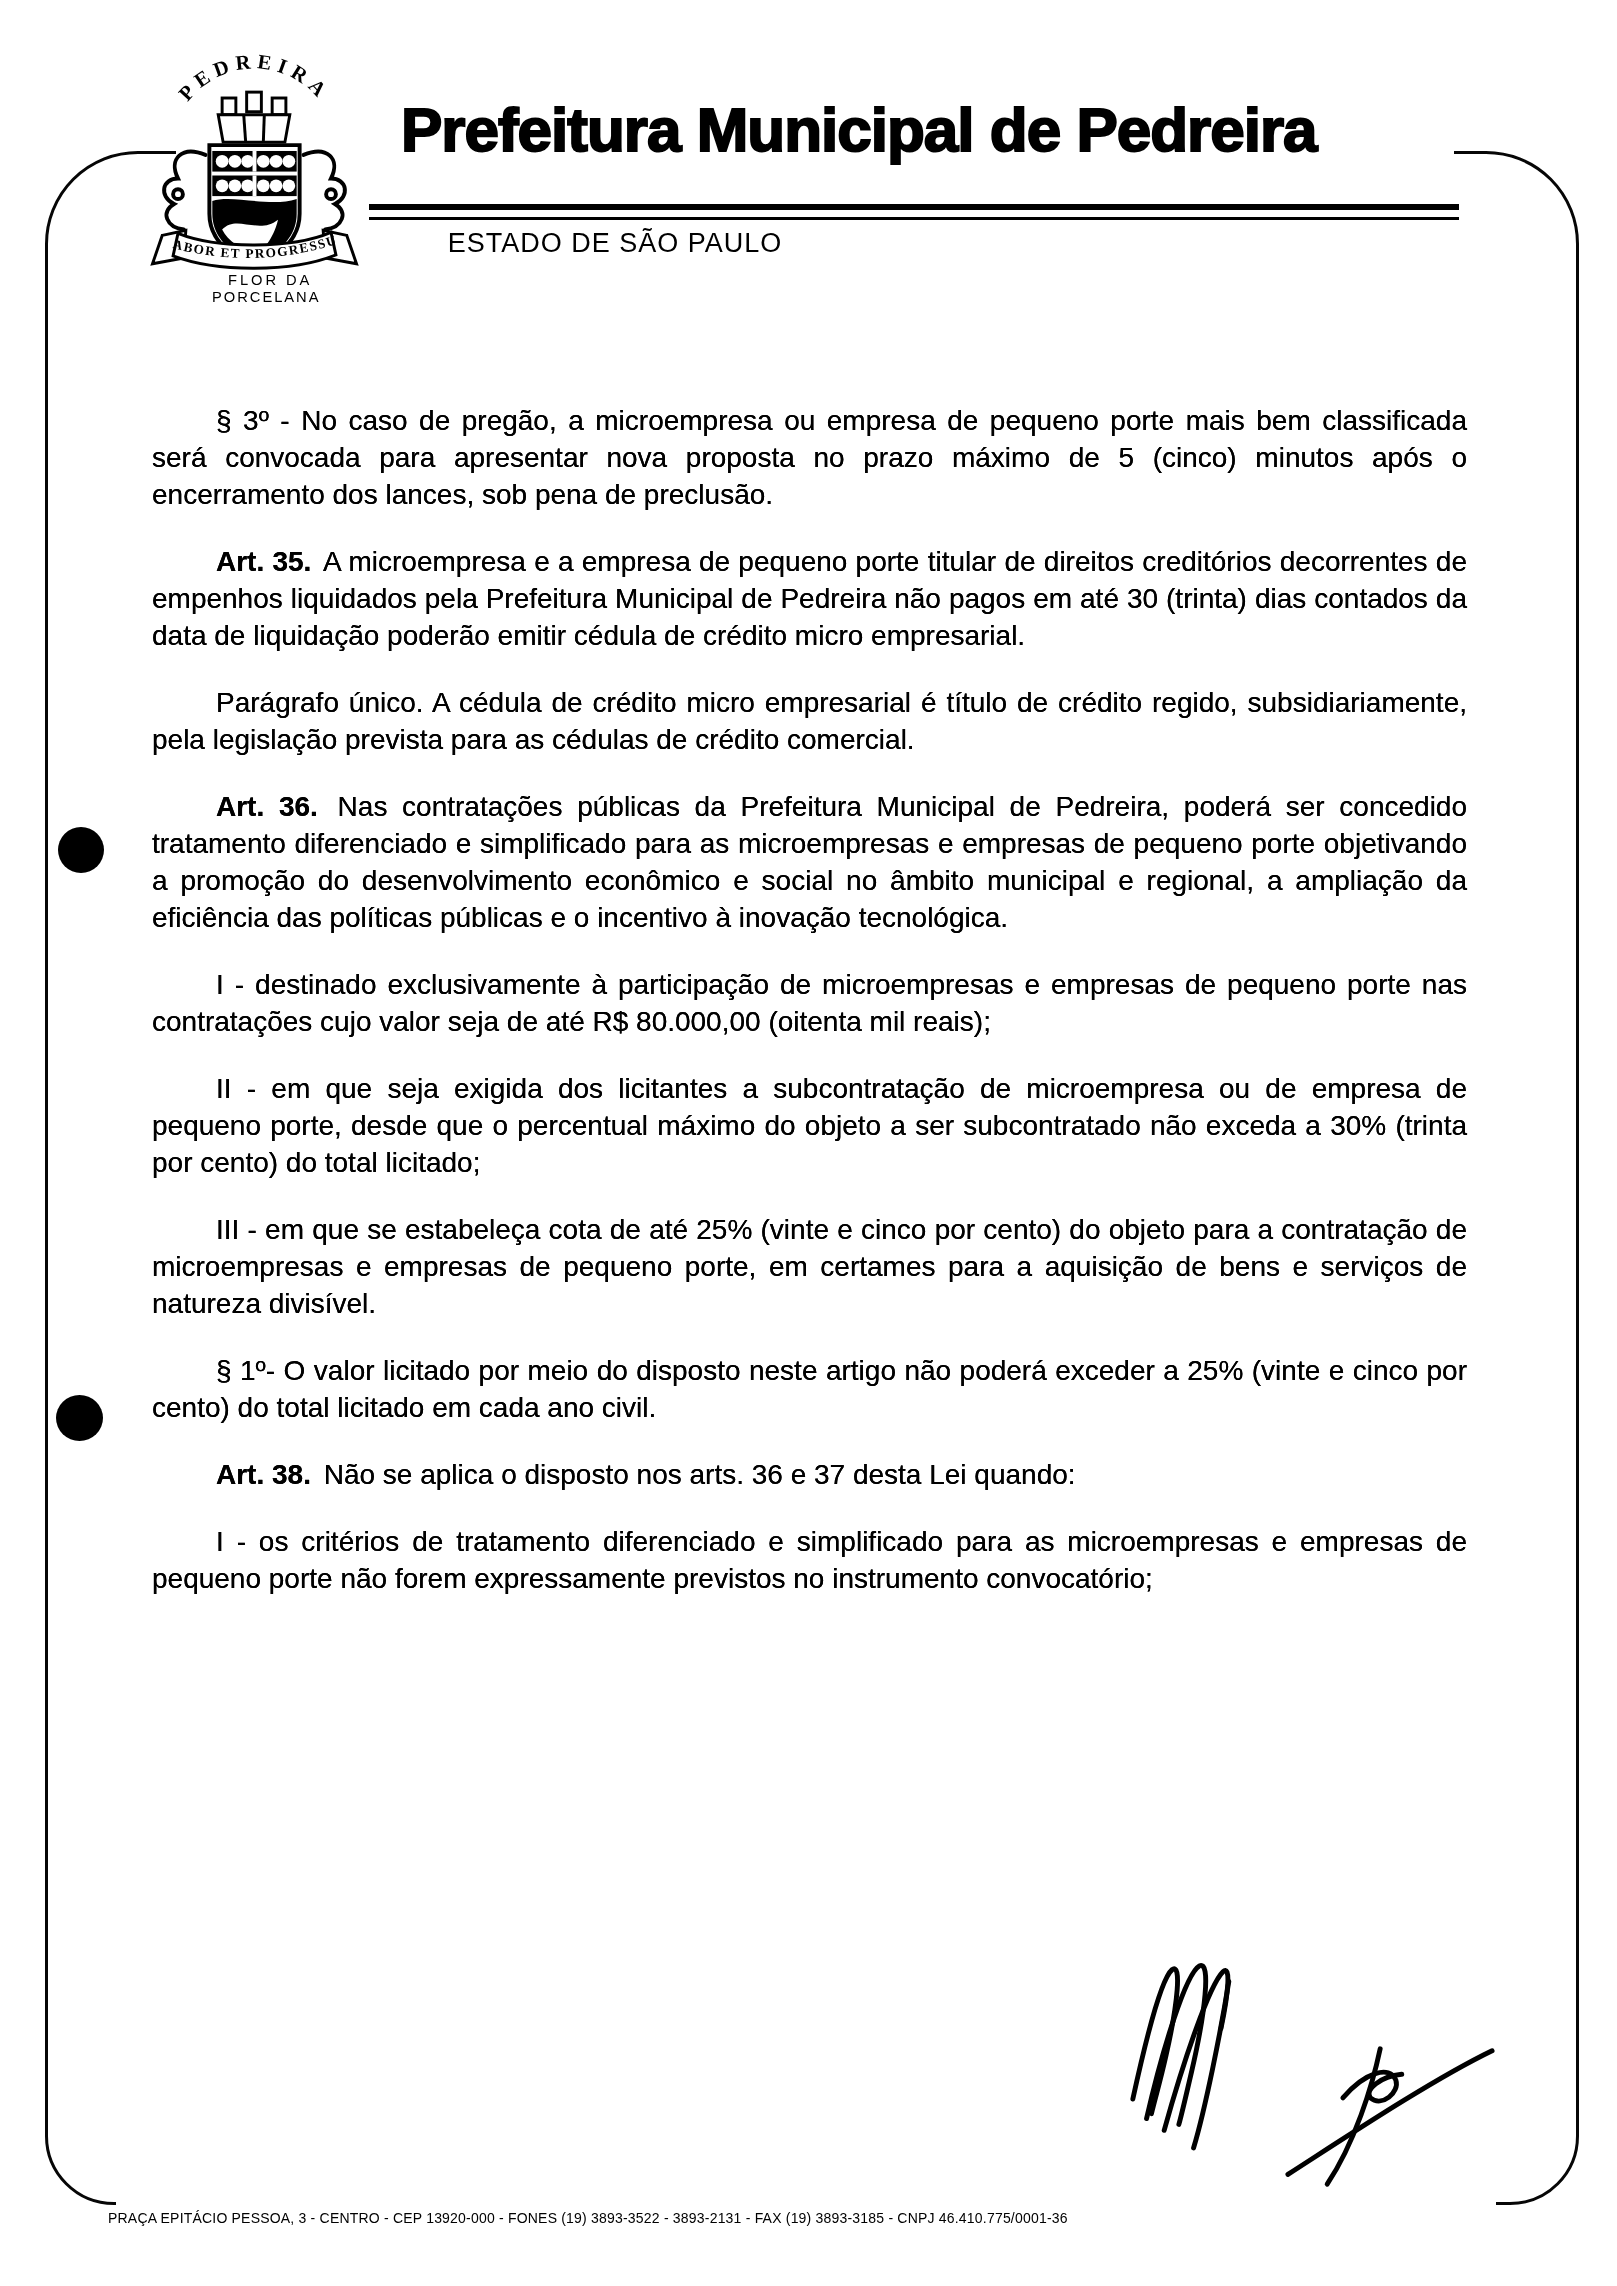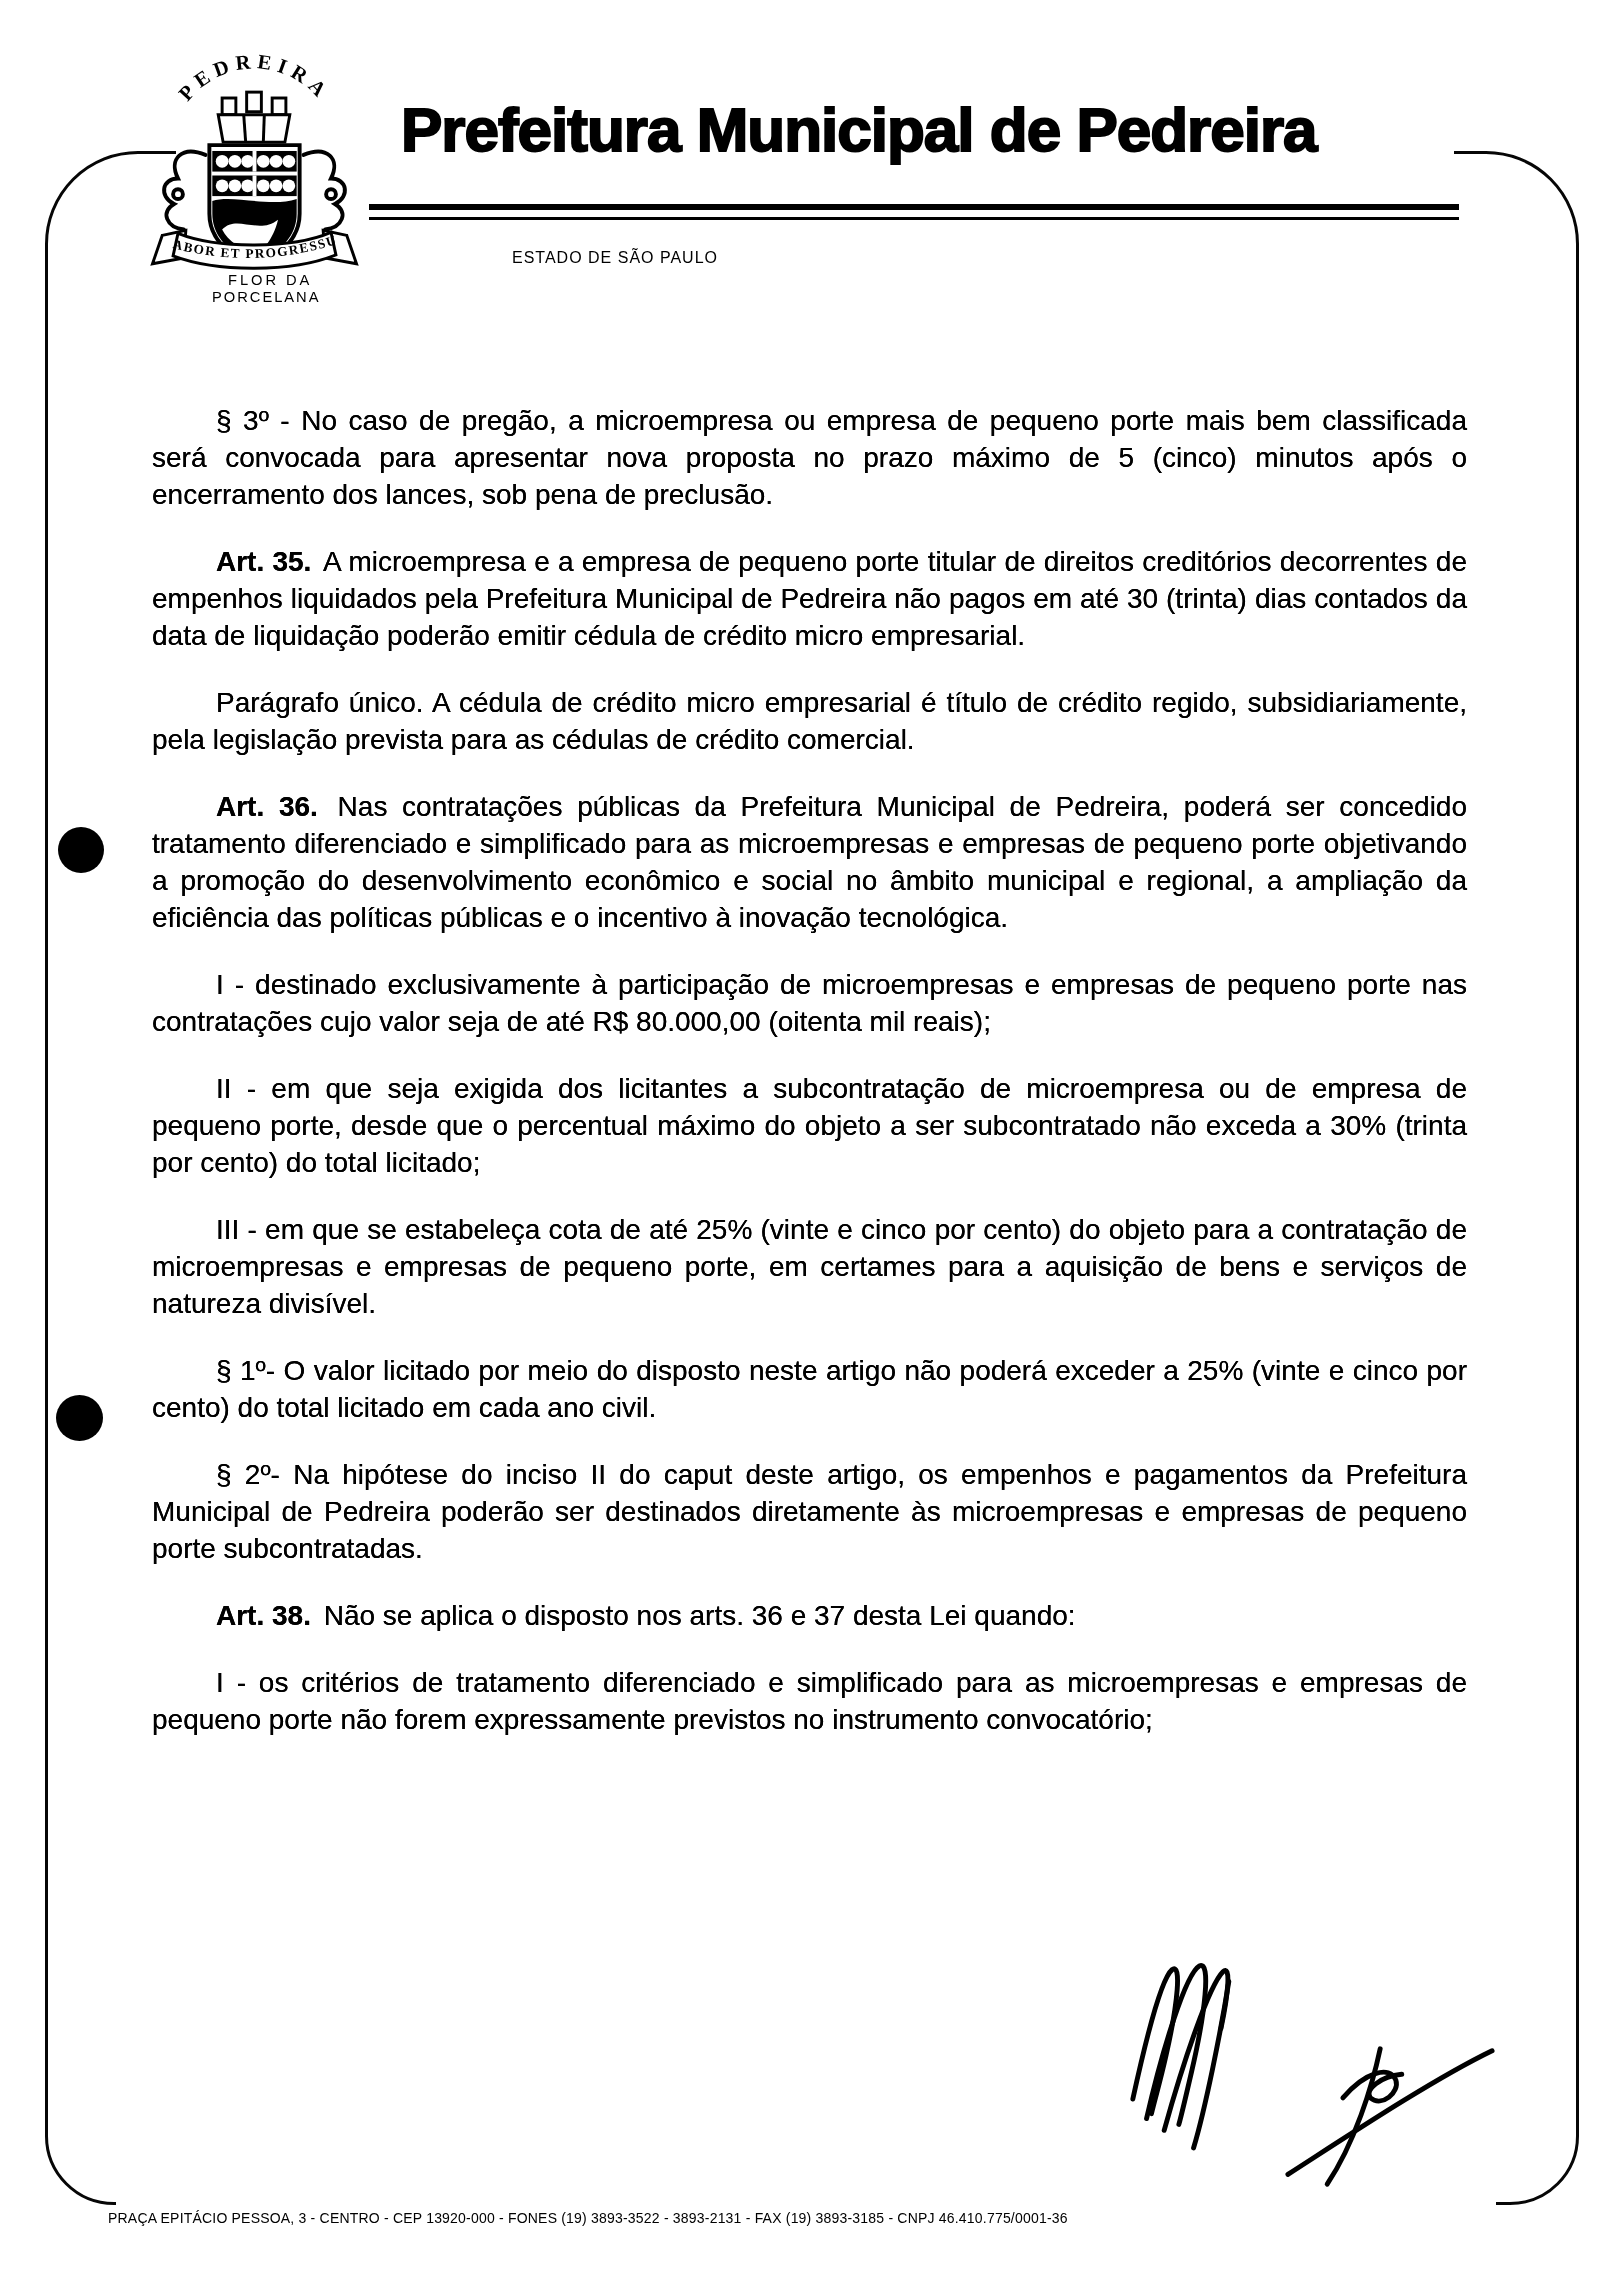--- a/index.html
+++ b/index.html
@@ -26,22 +26,22 @@
   .crest-box{position:absolute;left:123px;top:47px;width:263px;height:257px;}
   .title{
     position:absolute;left:401px;top:94px;width:1088px;
     font-size:62px;font-weight:bold;letter-spacing:-1px;
     -webkit-text-stroke:2px #000;
     white-space:nowrap;
   }
   .rule1{position:absolute;left:369px;top:204px;width:1090px;height:5.9px;background:#000;}
   .rule2{position:absolute;left:369px;top:217px;width:1090px;height:2.9px;background:#000;}
   .subtitle{
-    position:absolute;left:380px;top:249px;width:470px;
-    text-align:center;font-size:16px;letter-spacing:1px;
+    position:absolute;left:380px;top:228px;width:470px;
+    text-align:center;font-size:27px;letter-spacing:1px;
   }
 
   
   .doc-body{
     position:absolute;left:152px;top:402px;width:1315px;
   }
   .para{
     margin:0 0 30px 0;
     font-size:28px;line-height:37px;
     text-align:justify;text-indent:64px;
@@ -150,21 +150,20 @@
 
   <div class="doc-body">
       <p class="para"><span class="lead">§ 3º -</span> No caso de pregão, a microempresa ou empresa de pequeno porte mais bem classificada será convocada para apresentar nova proposta no prazo máximo de 5 (cinco) minutos após o encerramento dos lances, sob pena de preclusão.</p>
       <p class="para"><span class="lead bold">Art. 35.</span> A microempresa e a empresa de pequeno porte titular de direitos creditórios decorrentes de empenhos liquidados pela Prefeitura Municipal de Pedreira não pagos em até 30 (trinta) dias contados da data de liquidação poderão emitir cédula de crédito micro empresarial.</p>
       <p class="para"><span class="lead">Parágrafo único.</span> A cédula de crédito micro empresarial é título de crédito regido, subsidiariamente, pela legislação prevista para as cédulas de crédito comercial.</p>
       <p class="para"><span class="lead bold">Art. 36.</span> Nas contratações públicas da Prefeitura Municipal de Pedreira, poderá ser concedido tratamento diferenciado e simplificado para as microempresas e empresas de pequeno porte objetivando a promoção do desenvolvimento econômico e social no âmbito municipal e regional, a ampliação da eficiência das políticas públicas e o incentivo à inovação tecnológica.</p>
       <p class="para"><span class="lead">I -</span> destinado exclusivamente à participação de microempresas e empresas de pequeno porte nas contratações cujo valor seja de até R$ 80.000,00 (oitenta mil reais);</p>
       <p class="para"><span class="lead">II -</span> em que seja exigida dos licitantes a subcontratação de microempresa ou de empresa de pequeno porte, desde que o percentual máximo do objeto a ser subcontratado não exceda a 30% (trinta por cento) do total licitado;</p>
       <p class="para"><span class="lead">III -</span> em que se estabeleça cota de até 25% (vinte e cinco por cento) do objeto para a contratação de microempresas e empresas de pequeno porte, em certames para a aquisição de bens e serviços de natureza divisível.</p>
       <p class="para"><span class="lead">§ 1º-</span> O valor licitado por meio do disposto neste artigo não poderá exceder a 25% (vinte e cinco por cento) do total licitado em cada ano civil.</p>
-      <p class="para"><span class="lead">§ 2º-</span> Na hipótese do inciso II do caput deste artigo, os empenhos e pagamentos da Prefeitura Municipal de Pedreira poderão ser destinados diretamente às microempresas e empresas de pequeno porte subcontratadas.</p>
       <p class="para"><span class="lead bold">Art. 38.</span> Não se aplica o disposto nos arts. 36 e 37 desta Lei quando:</p>
       <p class="para"><span class="lead">I -</span> os critérios de tratamento diferenciado e simplificado para as microempresas e empresas de pequeno porte não forem expressamente previstos no instrumento convocatório;</p>
     </div>
 
   <div class="punch punch-1"></div>
   <div class="punch punch-2"></div>
 
   <div class="sig1">
     <svg width="142" height="201" viewBox="0 0 145 205" xmlns="http://www.w3.org/2000/svg">
       <g stroke="#000" stroke-width="5" fill="none" stroke-linecap="round">

